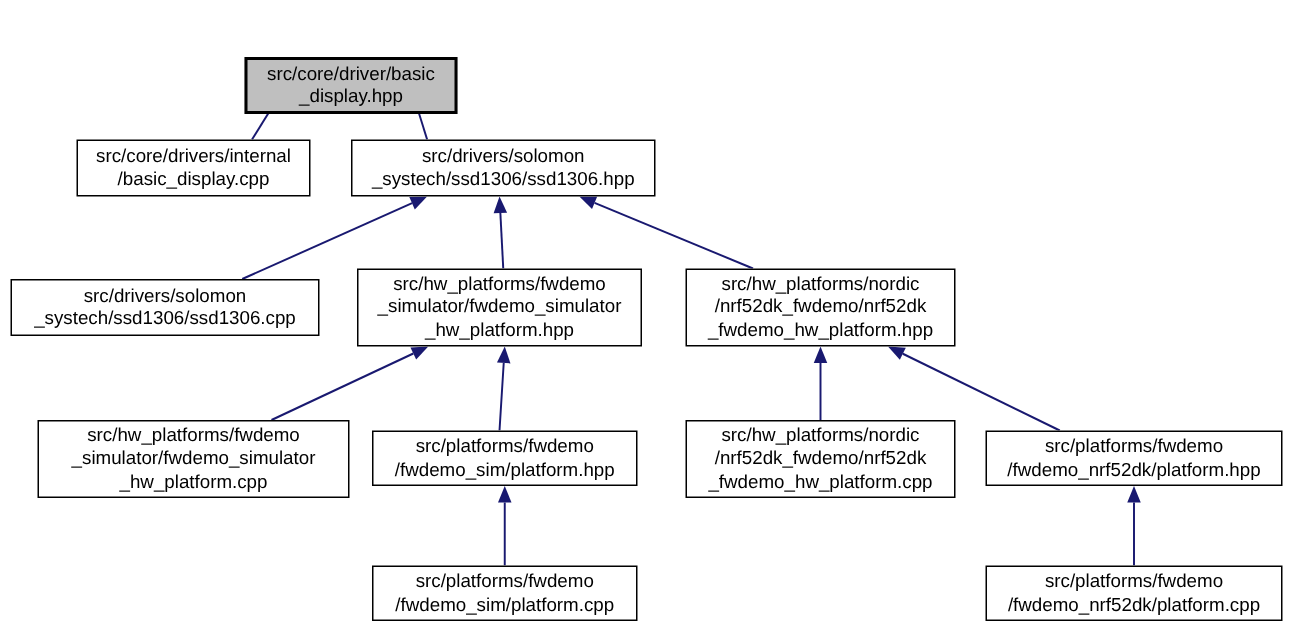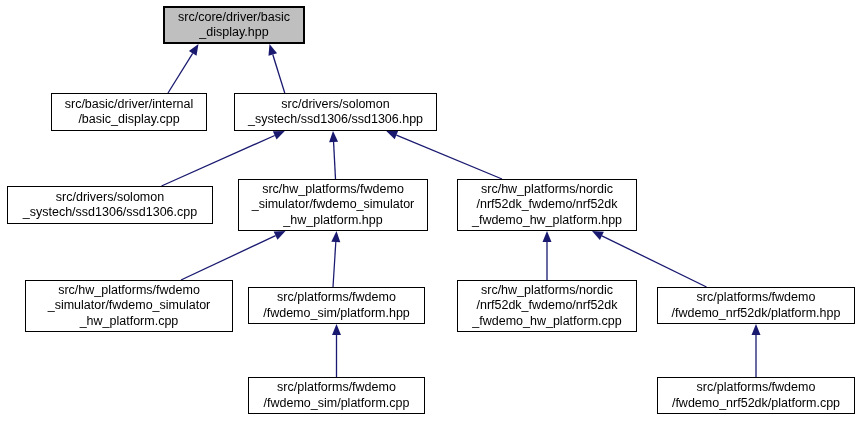--- a/index.html
+++ b/index.html
@@ -30,20 +30,21 @@
     box-sizing:border-box;
     border:1px solid var(--border);
     background:var(--node-fill);
     display:flex;
     align-items:center;
     justify-content:center;
   }
   .node--highlight{
     background:var(--highlight-fill);
     border-width:2px;
+    margin-top:32px;
   }
   .node-label{
     display:block;
     white-space:pre-line;
     text-align:center;
     font-size:12.5px;
     line-height:1.22;
     color:var(--text);
   }
 </style>
@@ -76,21 +77,21 @@
       <line x1="756" y1="377" x2="756" y2="335" stroke="#191970" stroke-width="1.3"></line>
       <polygon points="756,324 760.5,335 751.5,335" fill="#191970"></polygon>
     </svg>
 
   <div class="node node--highlight" style="left:163px;top:6px;width:142px;height:38px;">
     <span class="node-label">src/core/driver/basic
 _display.hpp</span>
   </div>
 
   <div class="node" style="left:51px;top:93px;width:156px;height:38px;">
-    <span class="node-label">src/basic/driver/internal
+    <span class="node-label">src/core/drivers/internal
 /basic_display.cpp</span>
   </div>
 
   <div class="node" style="left:234px;top:93px;width:203px;height:38px;">
     <span class="node-label">src/drivers/solomon
 _systech/ssd1306/ssd1306.hpp</span>
   </div>
 
   <div class="node" style="left:7px;top:186px;width:206px;height:38px;">
     <span class="node-label">src/drivers/solomon

